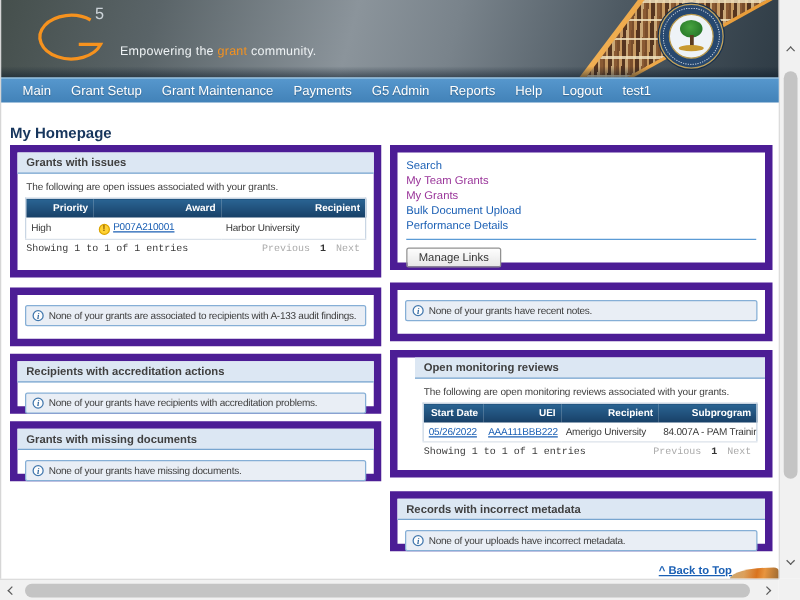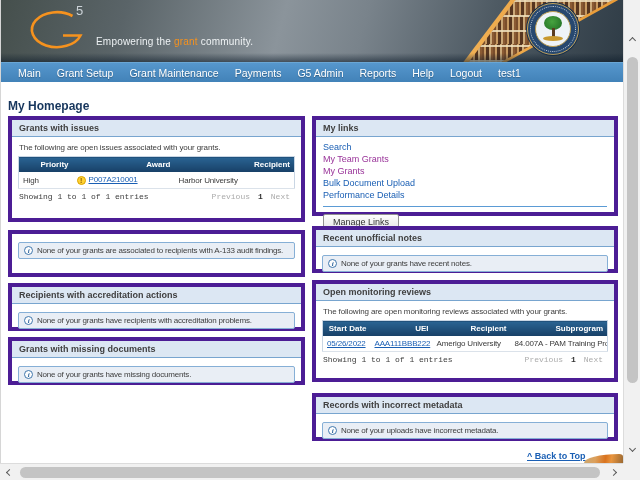--- a/index.html
+++ b/index.html
@@ -48,32 +48,32 @@
     display:flex; align-items:center; padding-left:10px; z-index:2; }
   .nav-item { color:#ffffff; font-weight:normal; font-size:10.5px; padding:0 8px;
     text-decoration:none; text-shadow:0 1px 1px rgba(0,0,0,.3); cursor:pointer; }
 
   
   .breadcrumb { position:absolute; left:8px; top:85px; font-size:9px; color:#3a3a3a;margin-top:40px; }
   .breadcrumb a { color:#1a66c0; font-weight:bold; text-decoration:none; margin-left:3px; cursor:pointer; }
   .page-title { position:absolute; left:8px; top:99px; font-size:12px; font-weight:bold; color:#17365d; }
 
   
-  .panel { position:absolute; background:#fff; border:4px solid #4c1d95; }
+  .panel { position:absolute; background:#fff; border:6px solid #4c1d95; }
   .panel-hd { height:17px; line-height:16px; background:#dce7f3; border-bottom:1px solid #78a5cf;
     padding:0 7px; font-weight:bold; font-size:9px; color:#404040; }
   .desc { margin:6px 7px 4px; font-size:8px; color:#3d3d3d; letter-spacing:-0.1px; }
 
   #p-issues  { left:8px;   top:116px; width:297px; height:106px; }
   #p-a133    { left:8px;   top:230px; width:297px; height:47px;  }
   #p-accred  { left:8px;   top:283px; width:297px; height:48px;  }
   #p-missing { left:8px;   top:337px; width:297px; height:48px;  }
   #p-links   { left:312px; top:116px; width:306px; height:100px; }
   #p-notes   { left:312px; top:226px; width:306px; height:47px;  }
-  #p-monitor { left:312px; top:280px; width:306px; height:102px; }
+  #p-monitor { left:312px; top:280px; width:306px; height:102px;padding-left:14px; }
   #p-meta    { left:312px; top:393px; width:306px; height:48px;  }
 
   table.dt { margin:2px 6px 0; border-collapse:collapse; table-layout:fixed;
     width:calc(100% - 12px); border:1px solid #c9d6e4; }
   .dt th { background:linear-gradient(#2a6493,#173f66); color:#fff; font-size:8px; font-weight:bold;
     text-align:right; padding:3px 4px; white-space:nowrap; }
   .dt td { font-size:8px; color:#3a3a3a; padding:3px 4px; border-bottom:1px solid #dbe2ea;
     background:#fff; letter-spacing:-0.15px; white-space:nowrap; overflow:hidden; }
   .dt a { color:#1a5fb4; text-decoration:underline; cursor:pointer; }
 
@@ -210,34 +210,32 @@
 
 <div class="panel" id="p-missing">
   <div class="panel-hd">Grants with missing documents</div>
   <div class="info-row">
     <span class="info-icon">i</span>
     <span>None of your grants have missing documents.</span>
   </div>
 </div>
 
 <div class="panel" id="p-links">
-  <div class="panel-hd">My links</div>
   <div class="links-body">
     <a>Search</a>
     <a class="visited">My Team Grants</a>
     <a class="visited">My Grants</a>
     <a>Bulk Document Upload</a>
     <a>Performance Details</a>
     <div class="links-divider"></div>
     <button class="manage-btn">Manage Links</button>
   </div>
 </div>
 
 <div class="panel" id="p-notes">
-  <div class="panel-hd">Recent unofficial notes</div>
   <div class="info-row">
     <span class="info-icon">i</span>
     <span>None of your grants have recent notes.</span>
   </div>
 </div>
 
 <div class="panel" id="p-monitor">
   <div class="panel-hd">Open monitoring reviews</div>
   <div class="desc">The following are open monitoring reviews associated with your grants.</div>
   <table class="dt">

